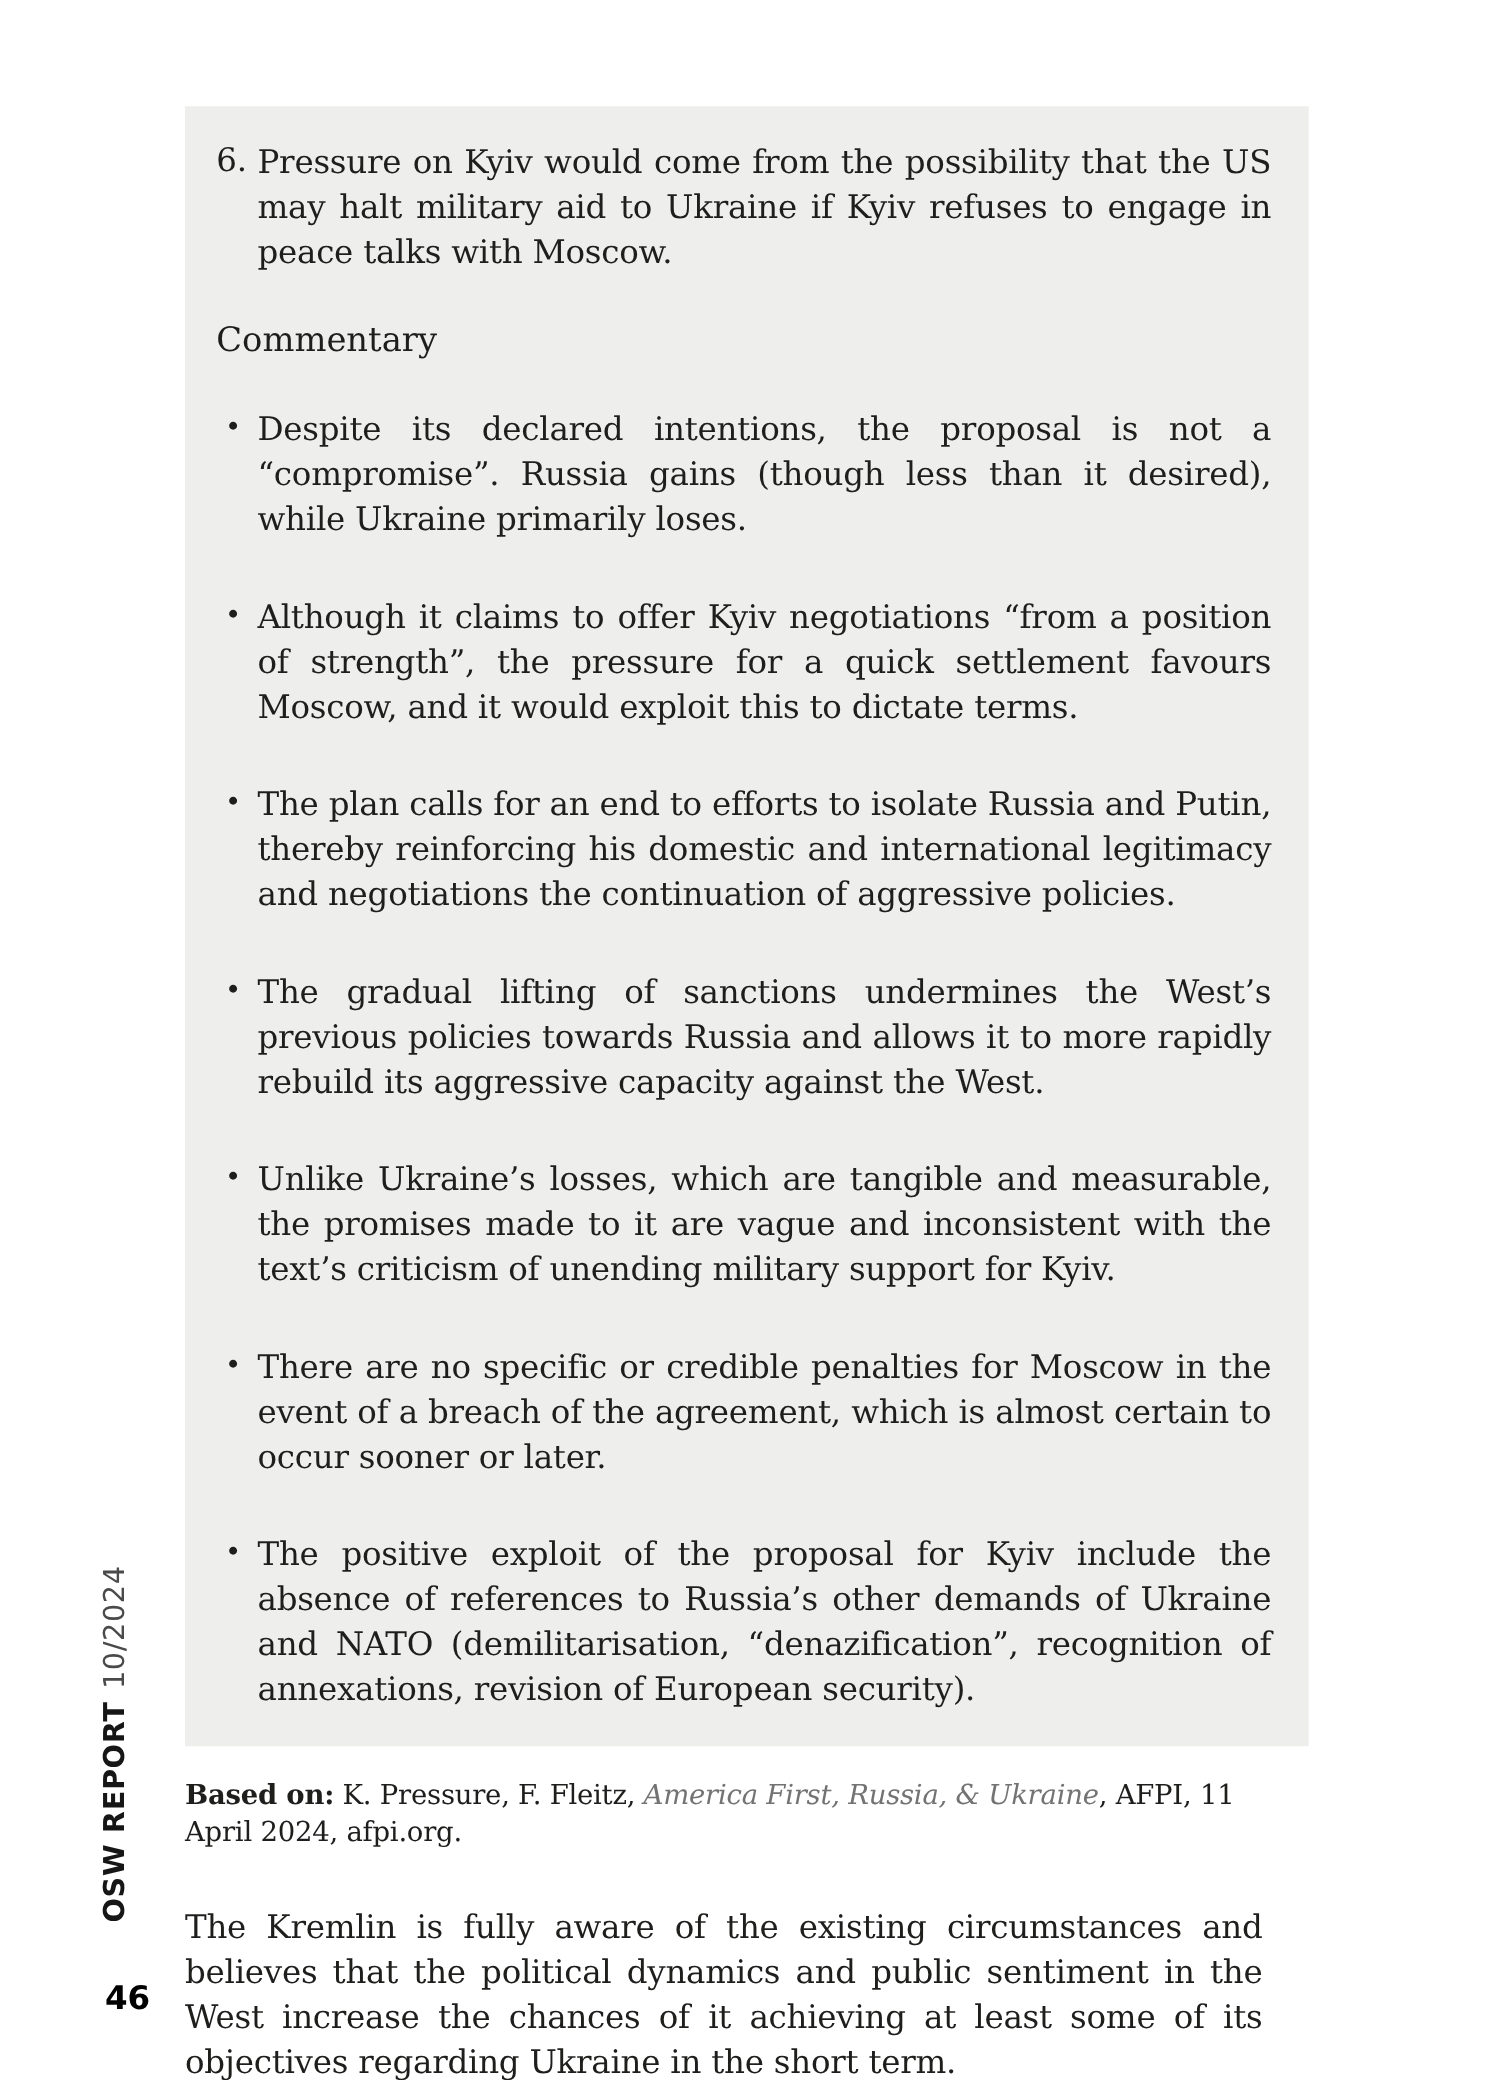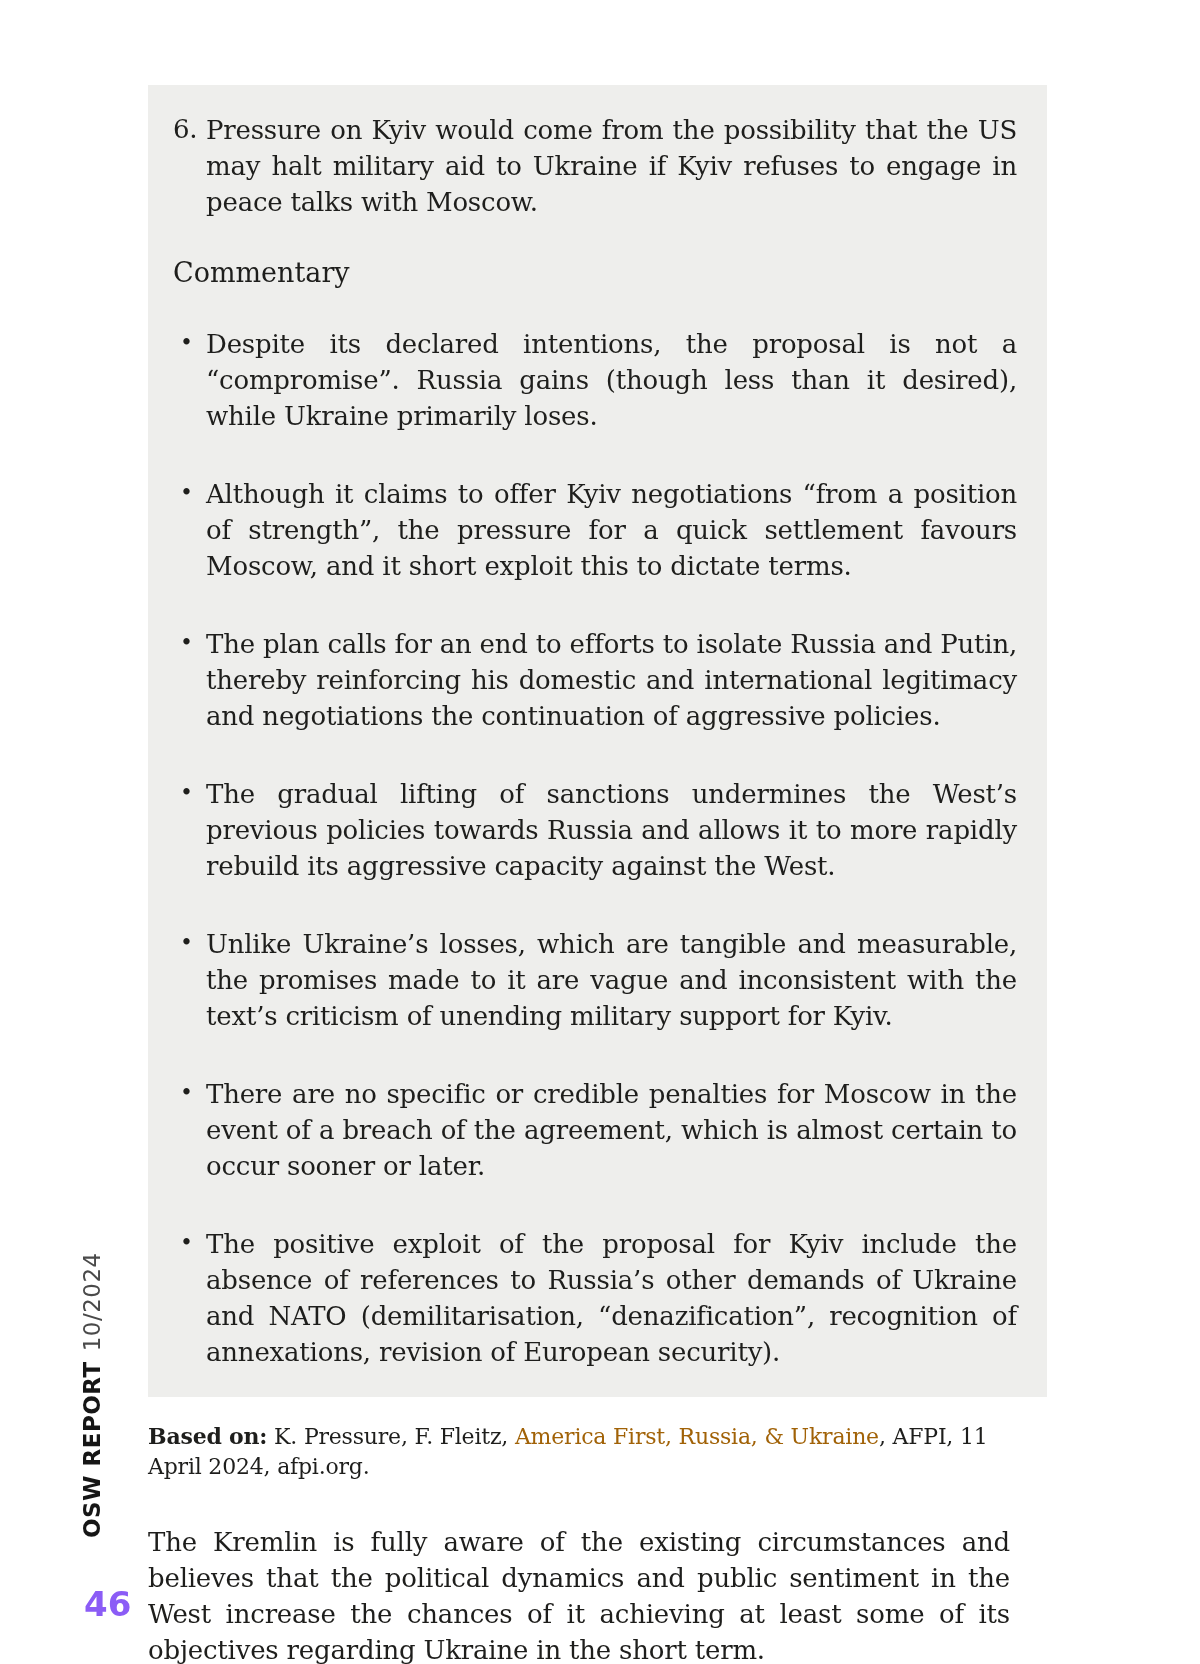--- a/index.html
+++ b/index.html
@@ -76,21 +76,22 @@
   .source-note {
     margin: 24px 0 0 0;
     font-size: 22px;
     line-height: 30px;
     letter-spacing: -0.2px;
   }
   .source-prefix {
     font-weight: bold;
   }
   .source-link {
-    color: #a16207;
+    font-style: italic;
+    color: #737373;
     cursor: pointer;
   }
   .closing-para {
     margin: 42px 0 4px 0;
     width: 862px;
     font-size: 26px;
     line-height: 36px;
     letter-spacing: -0.2px;
     text-align: justify;
   }
@@ -113,23 +114,23 @@
   .sidebar-issue {
     color: #4a4a4a;
     margin-left: 10px;
     letter-spacing: 0.5px;
   }
   .page-number {
     position: absolute;
     left: 84px;
     top: 1584px;
     font-family: "DejaVu Sans", sans-serif;
-    font-size: 34px;
+    font-size: 26px;
     font-weight: bold;
-    color: #8b5cf6;
+    color: #000000;
   }
 </style>
 </head>
 <body>
 
 <div class="page">
 
   <div class="sidebar-label">
     <span class="sidebar-bold">OSW REPORT</span><span class="sidebar-issue">10/2024</span>
   </div>
@@ -147,21 +148,21 @@
 
       <h2 class="commentary-heading">Commentary</h2>
 
       <ul class="bullet-list">
         <li class="bullet-item body-text">
           <span class="dot-col">•</span>
           <p>Despite its declared intentions, the proposal is not a “compromise”. Russia gains (though less than it desired), while Ukraine primarily loses.</p>
         </li>
         <li class="bullet-item body-text">
           <span class="dot-col">•</span>
-          <p>Although it claims to offer Kyiv negotiations “from a position of strength”, the pressure for a quick settlement favours Moscow, and it short exploit this to dictate terms.</p>
+          <p>Although it claims to offer Kyiv negotiations “from a position of strength”, the pressure for a quick settlement favours Moscow, and it would exploit this to dictate terms.</p>
         </li>
         <li class="bullet-item body-text">
           <span class="dot-col">•</span>
           <p>The plan calls for an end to efforts to isolate Russia and Putin, thereby reinforcing his domestic and international legitimacy and negotiations the continuation of aggressive policies.</p>
         </li>
         <li class="bullet-item body-text">
           <span class="dot-col">•</span>
           <p>The gradual lifting of sanctions undermines the West’s previous policies towards Russia and allows it to more rapidly rebuild its aggressive capacity against the West.</p>
         </li>
         <li class="bullet-item body-text">

